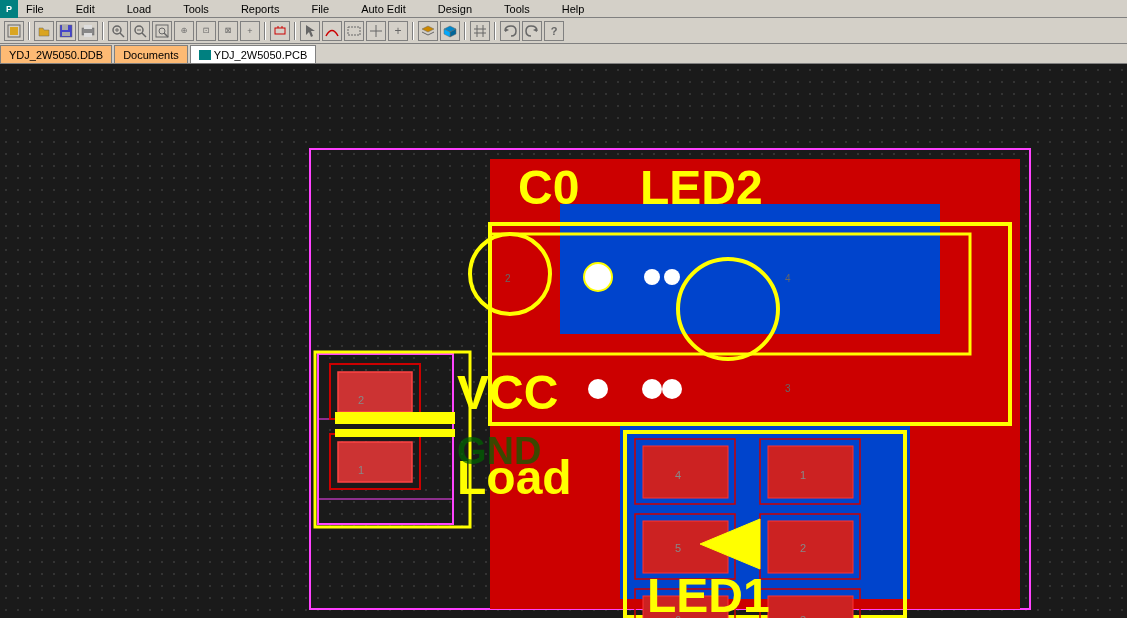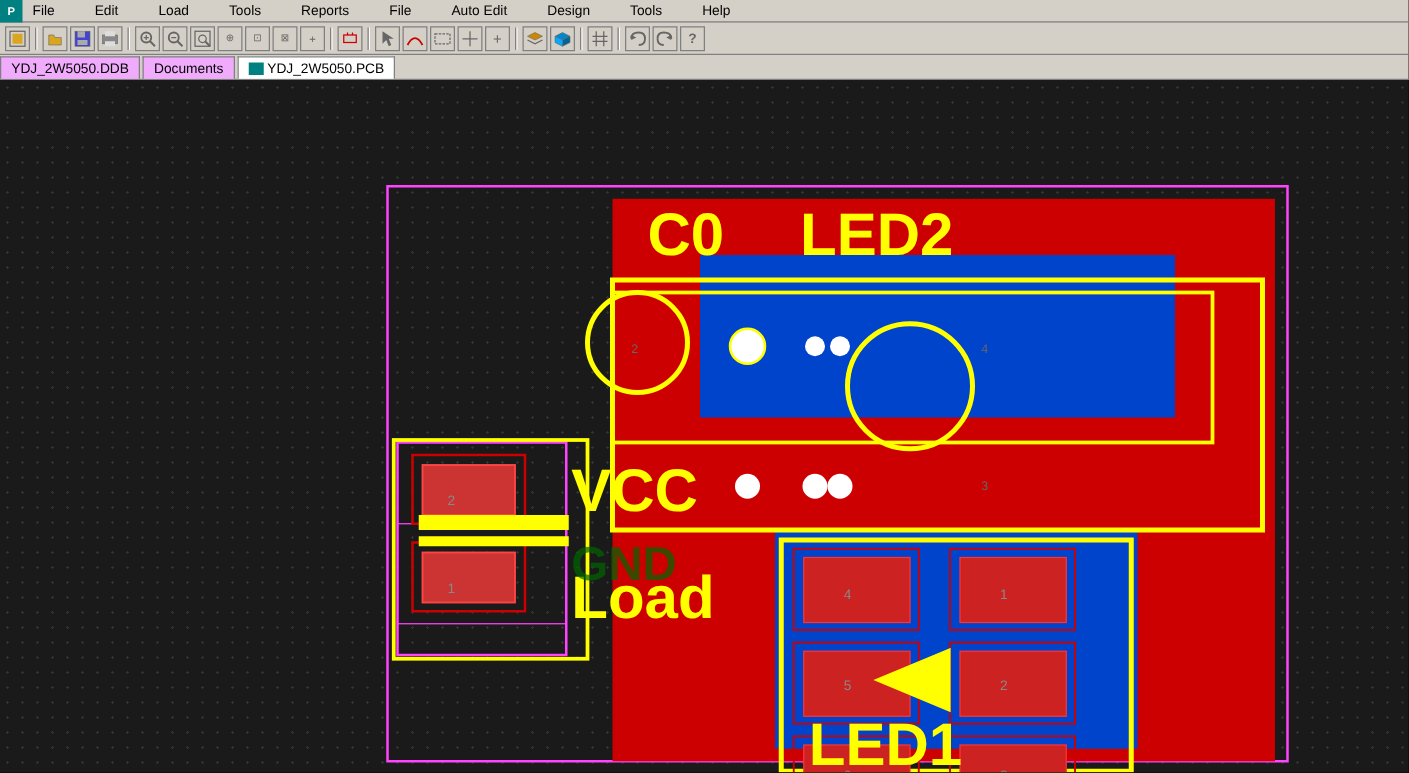--- a/index.html
+++ b/index.html
@@ -60,21 +60,21 @@
       width: 100%;
       height: 20px;
       background: #d4d0c8;
       display: flex;
       align-items: flex-end;
       border-bottom: 1px solid #808080;
     }
     .tab {
       height: 18px;
       padding: 0 8px;
-      background: #f0abfc;
+      background: #fdba74;
       border: 1px solid #808080;
       border-bottom: none;
       font-size: 11px;
       display: flex; align-items: center;
       cursor: pointer;
       margin-right: 2px;
     }
     .tab.active {
       background: #fff;
       z-index: 1;

